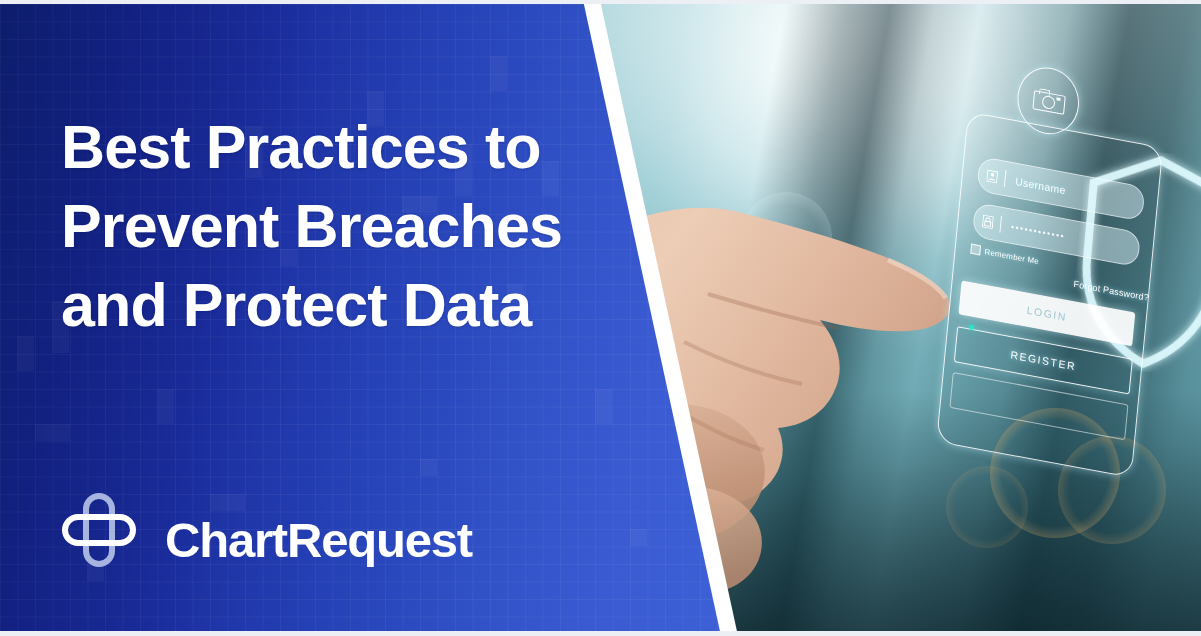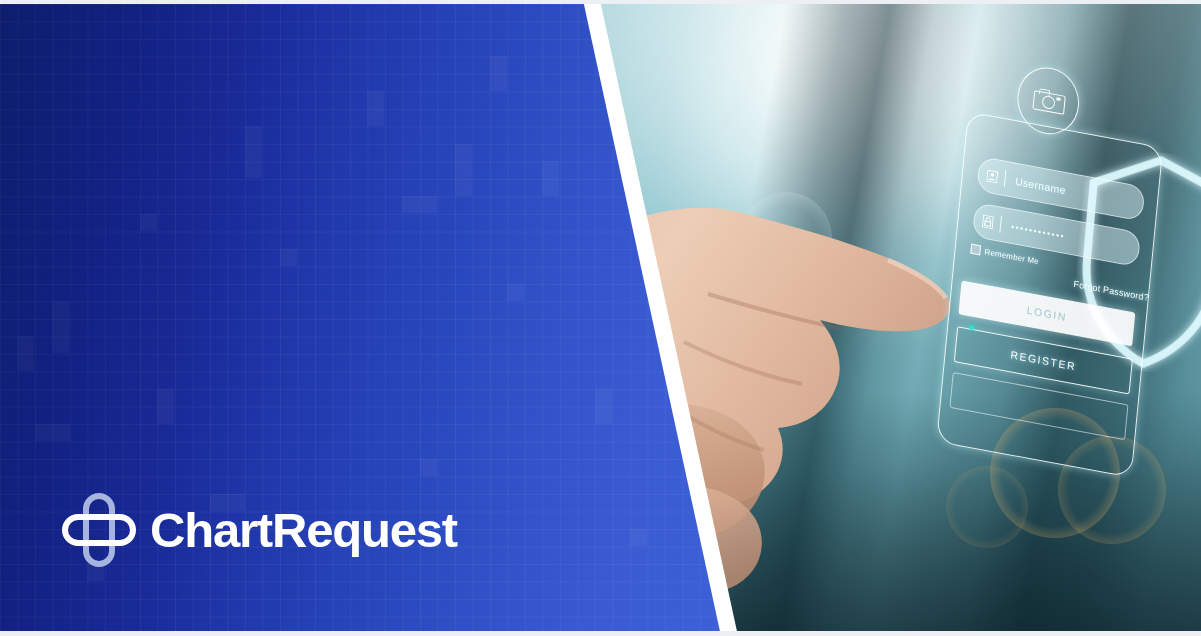--- a/index.html
+++ b/index.html
@@ -189,21 +189,21 @@
     font-weight:700;
     font-size:61px;
     line-height:79px;
     letter-spacing:-0.9px;
     white-space:pre-line;
     text-shadow:0 1px 3px rgba(4,12,60,0.22);
   }
 
   .logo{
     position:absolute;left:61px;top:492px;
-    display:flex;align-items:center;gap:13px;
+    display:flex;align-items:flex-end;gap:28px;
   }
   .logo-mark{width:76px;height:76px;flex:0 0 76px;}
   .logo-mark svg{display:block;width:100%;height:100%;}
   .logo-text{
     color:#fff;font-size:49px;font-weight:700;letter-spacing:-1.2px;
     font-family:"Liberation Sans","DejaVu Sans",sans-serif;
   }
 
   
   .strip{position:absolute;left:0;width:1201px;background:#eceff4;}
@@ -359,20 +359,23 @@
     </div>
     <div class="mosaic-fade"></div>
   </div>
 
   <div class="divider">
     <svg width="1201" height="636" viewBox="0 0 1201 636">
       <polygon points="583,0 600,0 738,636 721,636" fill="#ffffff"></polygon>
     </svg>
   </div>
 
+  <div class="headline">Best Practices to
+Prevent Breaches
+and Protect Data</div>
 
   <div class="logo">
     <div class="logo-mark">
       <svg viewBox="0 0 76 76">
 
         <rect x="25" y="4" width="26" height="68" rx="13" ry="13" fill="none" stroke="#a7b4e0" stroke-width="6"></rect>
 
         <path d="M17 25 h42 a13 13 0 0 1 13 13 a13 13 0 0 1 -13 13 h-42 a13 13 0 0 1 -13 -13 a13 13 0 0 1 13 -13 z" fill="none" stroke="#ffffff" stroke-width="6"></path>
 
         <path d="M31 10 a7 7 0 0 1 7 -6 a7 7 0 0 1 7 6 L45 26" fill="none" stroke="#ffffff" stroke-width="6" stroke-linecap="round" opacity="0"></path>

